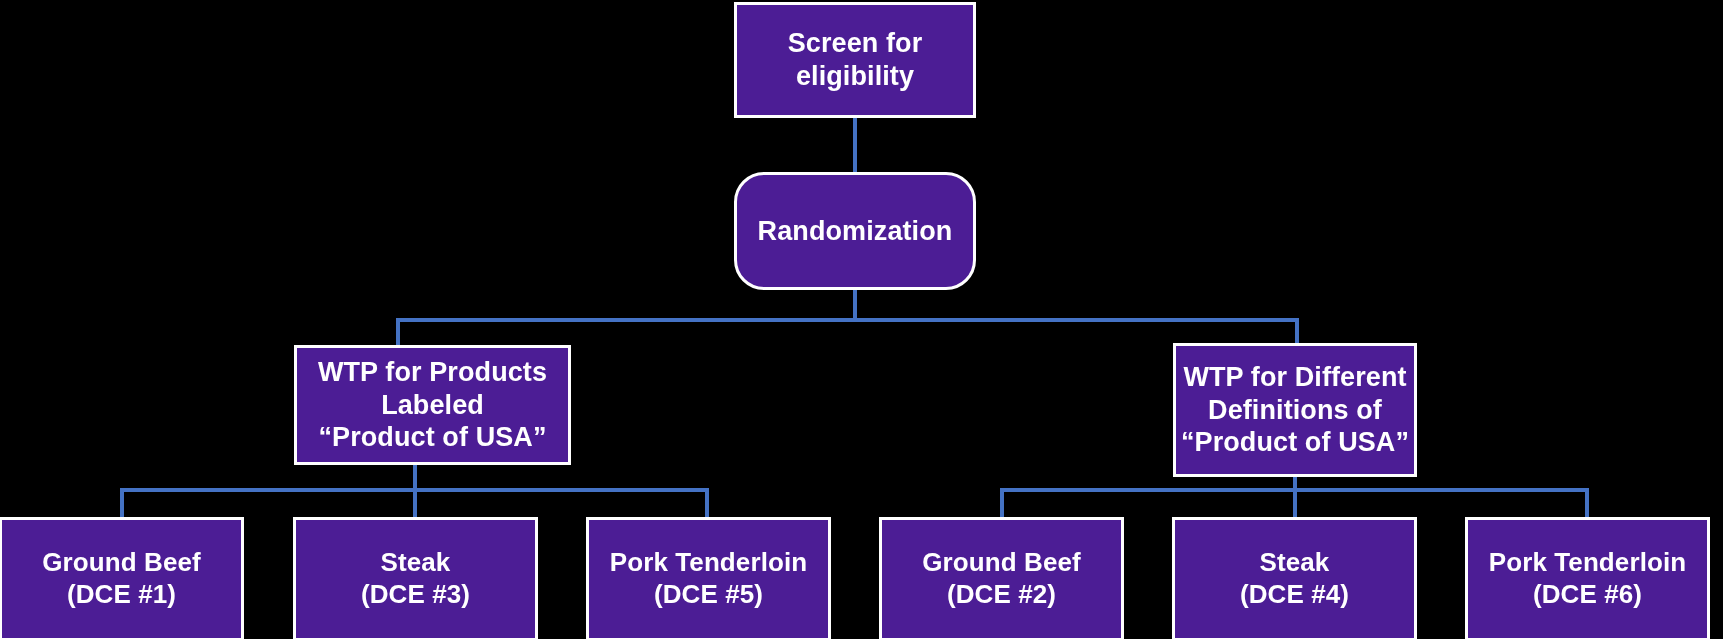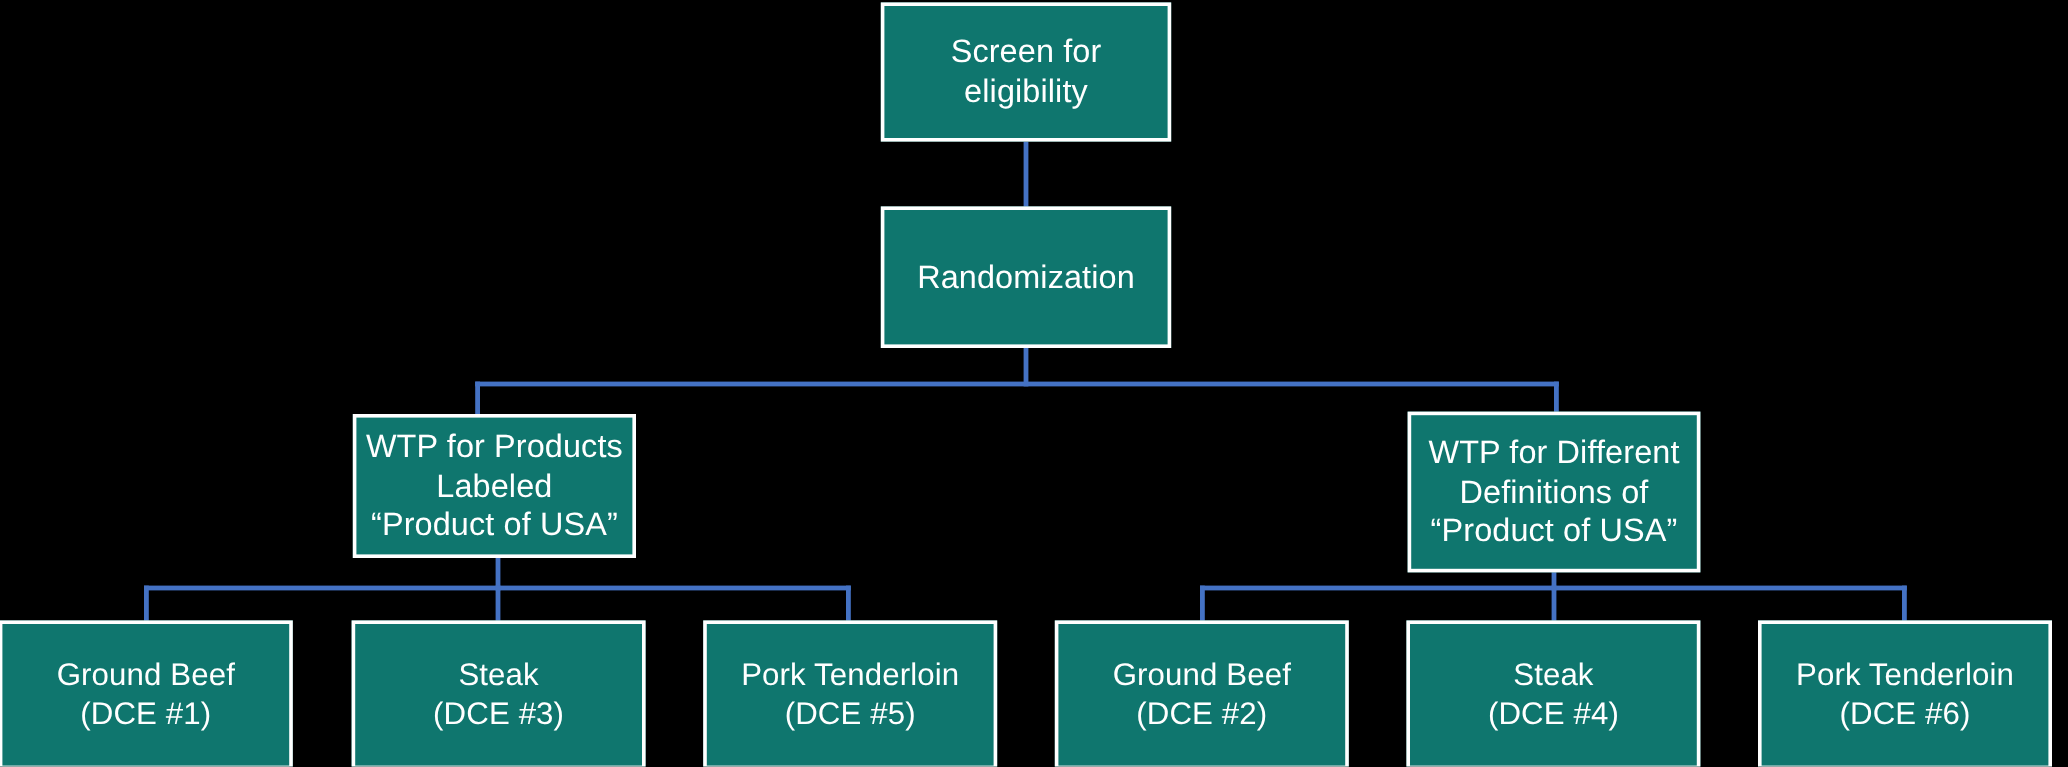--- a/index.html
+++ b/index.html
@@ -11,31 +11,31 @@
   #canvas {
     position: relative;
     width: 1723px;
     height: 639px;
     background: #000000;
     overflow: hidden;
     font-family: "Liberation Sans", "DejaVu Sans", sans-serif;
   }
   .node {
     position: absolute;
-    background: #0f766e;
+    background: #4c1d95;
     border: 3px solid #FFFFFF;
     box-sizing: border-box;
     color: #FFFFFF;
     display: flex;
     align-items: center;
     justify-content: center;
     text-align: center;
     line-height: 1.22;
     font-size: 27px;
-    font-weight: 400;
+    font-weight: 700;
     letter-spacing: 0.1px;
     white-space: pre-line;
     z-index: 3;
   }
   .node.small { font-size: 26px; }
   .connector {
     position: absolute;
     background: #4472C4;
     z-index: 1;
   }
@@ -45,28 +45,28 @@
 </head>
 <body>
 
 <div id="canvas">
 
   <div class="node" style="left:734px; top:2px; width:242px; height:116px;">Screen for
 eligibility</div>
 
   <div class="connector v" style="left:853px; top:118px; height:56px;"></div>
 
-  <div class="node" style="left:734px; top:172px; width:242px; height:118px;">Randomization</div>
+  <div class="node" style="left:734px; top:172px; width:242px; height:118px;border-radius:30px;">Randomization</div>
 
   <div class="connector v" style="left:853px; top:290px; height:32px;"></div>
   <div class="connector h" style="left:396px; top:318px; width:903px;"></div>
   <div class="connector v" style="left:396px; top:318px; height:29px;"></div>
   <div class="connector v" style="left:1295px; top:318px; height:27px;"></div>
 
-  <div class="node" style="left:294px; top:345px; width:236px; height:120px;">WTP for Products
+  <div class="node" style="left:294px; top:345px; width:277px; height:120px;">WTP for Products
 Labeled
 “Product of USA”</div>
   <div class="node" style="left:1173px; top:343px; width:244px; height:134px;">WTP for Different
 Definitions of
 “Product of USA”</div>
 
   <div class="connector v" style="left:413px; top:465px; height:27px;"></div>
   <div class="connector h" style="left:120px; top:488px; width:589px;"></div>
   <div class="connector v" style="left:120px; top:488px; height:31px;"></div>
   <div class="connector v" style="left:413px; top:488px; height:31px;"></div>

